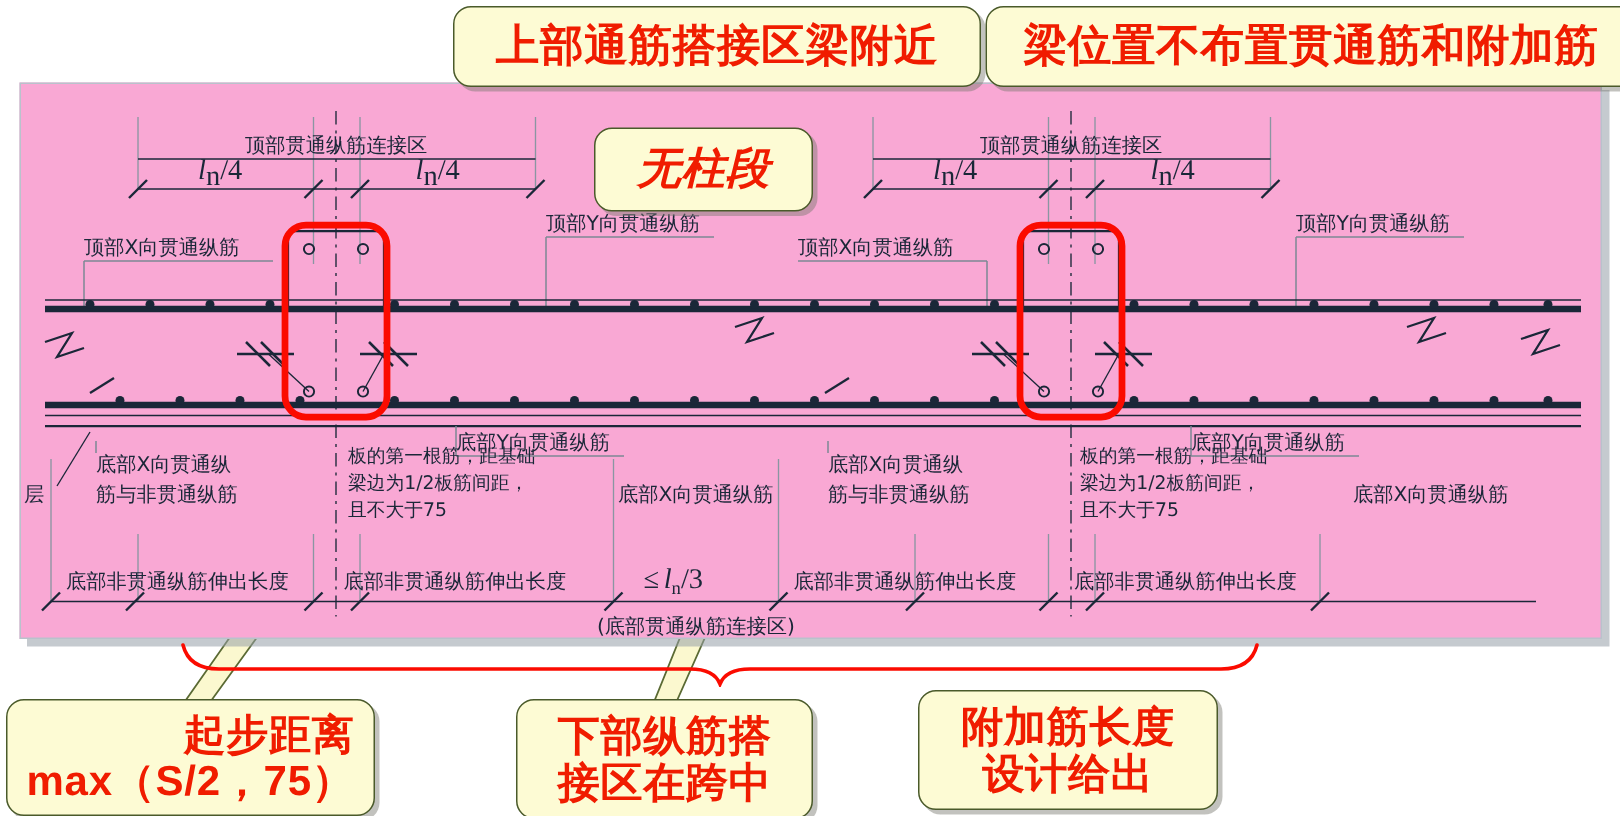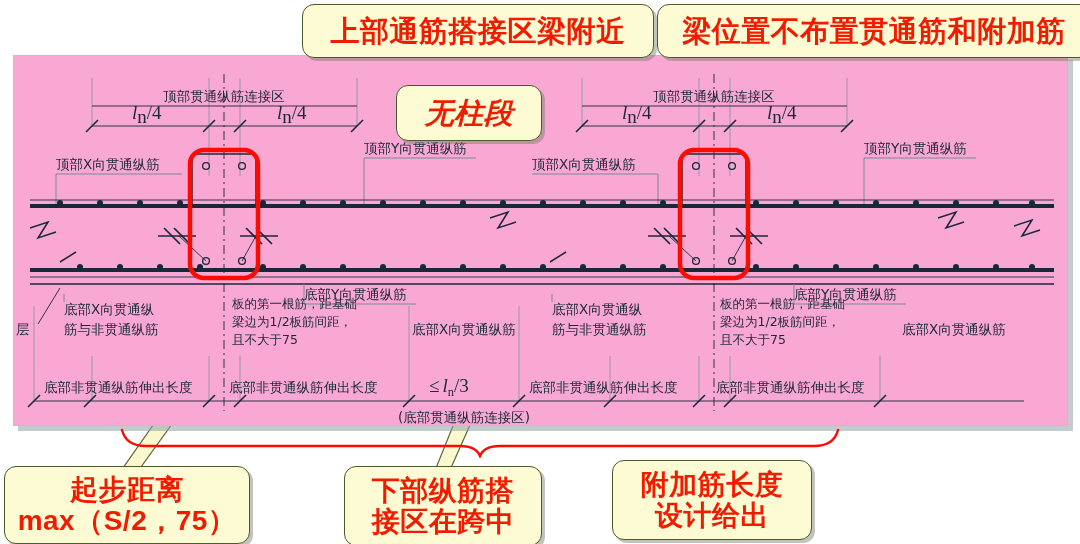--- a/index.html
+++ b/index.html
@@ -92,21 +92,21 @@
 </div>
 
 <div class="callout one-line" style="left:657px;top:4px;width:412px;height:44px;font-size:29px;">
   <span class="bubble-text">梁位置不布置贯通筋和附加筋</span>
 </div>
 
 <div class="callout one-line" style="left:396px;top:85px;width:124px;height:46px;font-size:29px;font-style:italic;">
   <span class="bubble-text">无柱段</span>
 </div>
 
-<div class="callout" style="left:4px;top:466px;width:244px;height:76px;font-size:28px;">
+<div class="callout" style="left:4px;top:466px;width:244px;height:76px;font-size:28px;text-align:right;">
   <span class="bubble-text">起步距离
 max（S/2，75）</span>
 </div>
 
 <div class="callout" style="left:344px;top:466px;width:196px;height:78px;font-size:28px;">
   <span class="bubble-text">下部纵筋搭
 接区在跨中</span>
 </div>
 
 <div class="callout" style="left:612px;top:460px;width:198px;height:78px;font-size:28px;">

